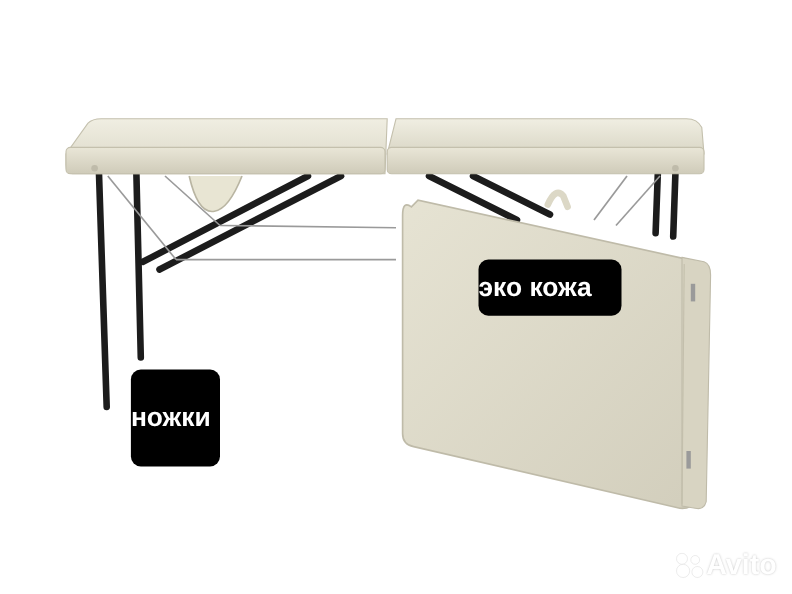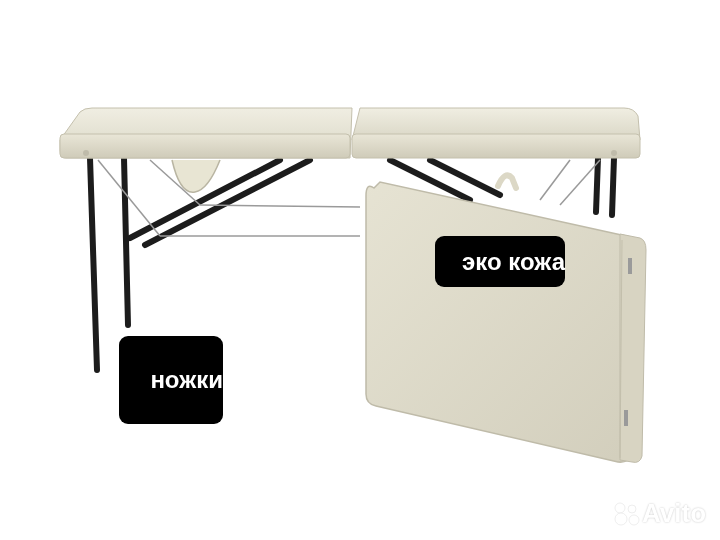--- a/index.html
+++ b/index.html
@@ -1,23 +1,23 @@
 <!DOCTYPE html>
 <html><head>
 <meta charset="utf-8">
 <style>
   html, body { margin:0; padding:0; }
   body { width:720px; height:540px; background:#ffffff; position:relative; overflow:hidden; font-family:"Liberation Sans", sans-serif; }
   .scene { position:absolute; left:0; top:0; width:720px; height:540px; }
   .label {
     position:absolute; background:#000; color:#fff; border-radius:9px;
     font-family:"Liberation Sans", sans-serif; font-weight:700; text-align:center;
-    display:flex; align-items:flex-end; justify-content:center; flex-direction:column;
+    display:flex; align-items:flex-start; justify-content:center; flex-direction:column;
   }
-  .label-legs { left:119px; top:336px; width:104px; height:88px; font-size:24px; line-height:30px; }
+  .label-legs { left:119px; top:336px; width:81px; height:88px; font-size:24px; line-height:30px; }
   .label-leather { left:435px; top:236px; width:130px; height:51px; font-size:24px; }
   .watermark { position:absolute; left:612px; top:498px; display:flex; align-items:center; gap:0;
     color:#ffffff; font-family:"Liberation Sans", sans-serif; font-weight:700; font-size:26px;
     text-shadow:0 0 2px rgba(0,0,0,0.25); }
 </style>
 </head>
 <body>
 
 <svg class="scene" viewBox="0 0 720 540" xmlns="http://www.w3.org/2000/svg">
   <defs>

